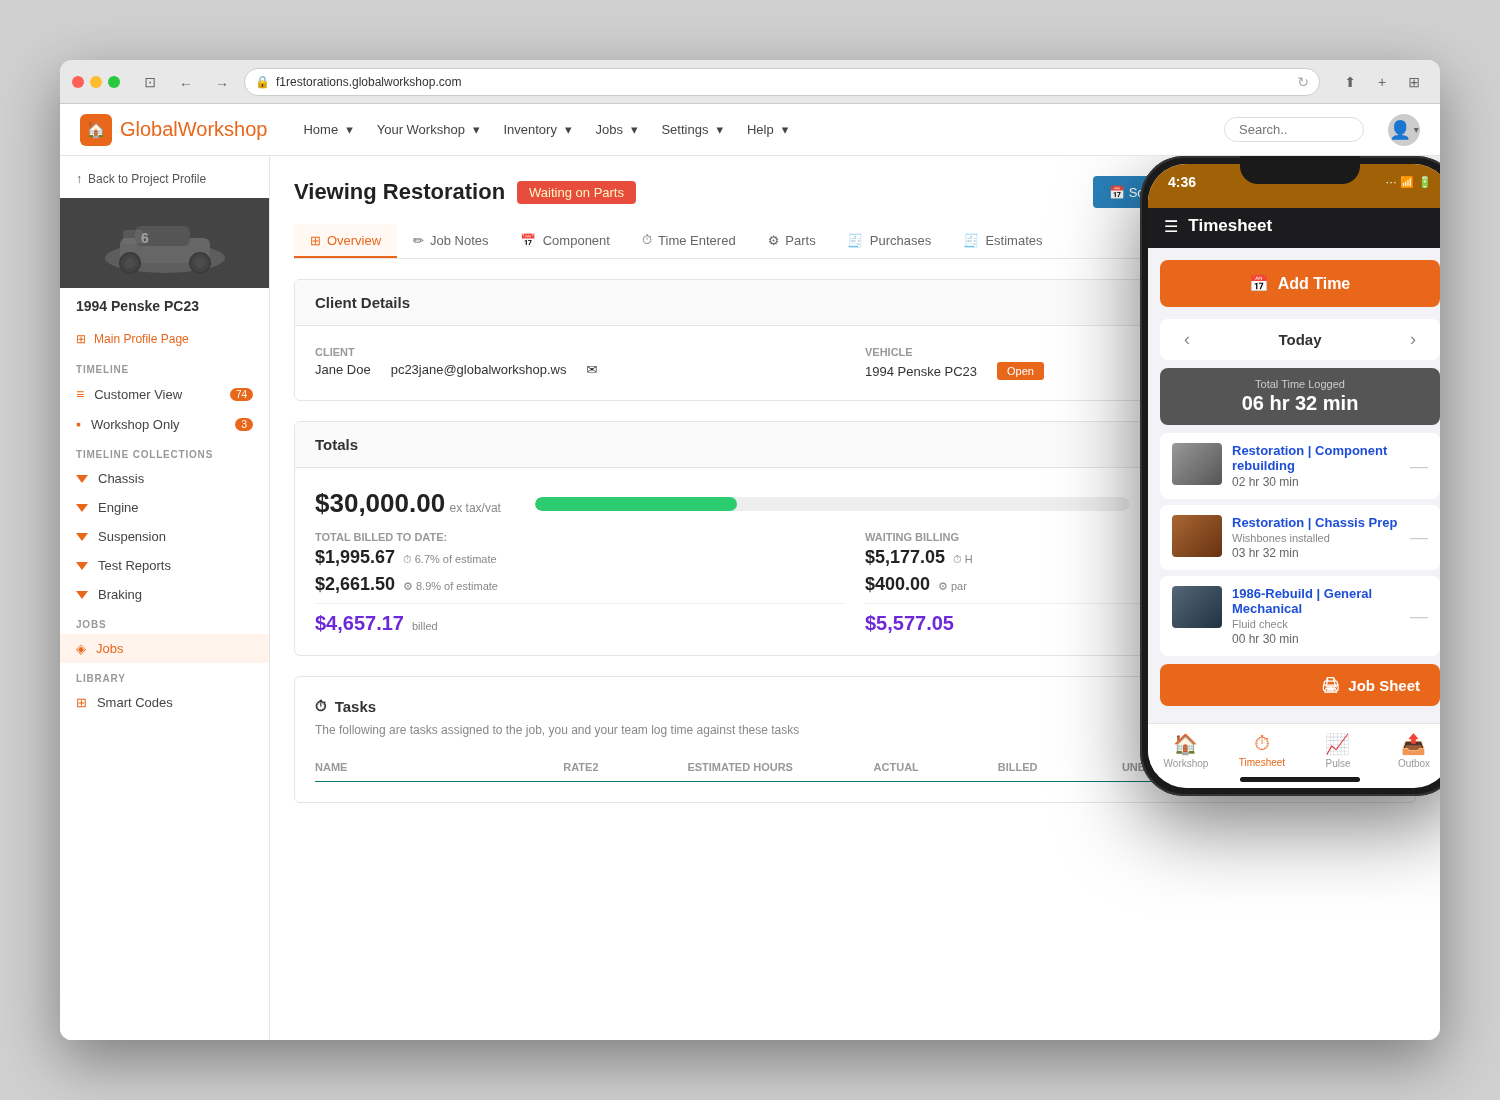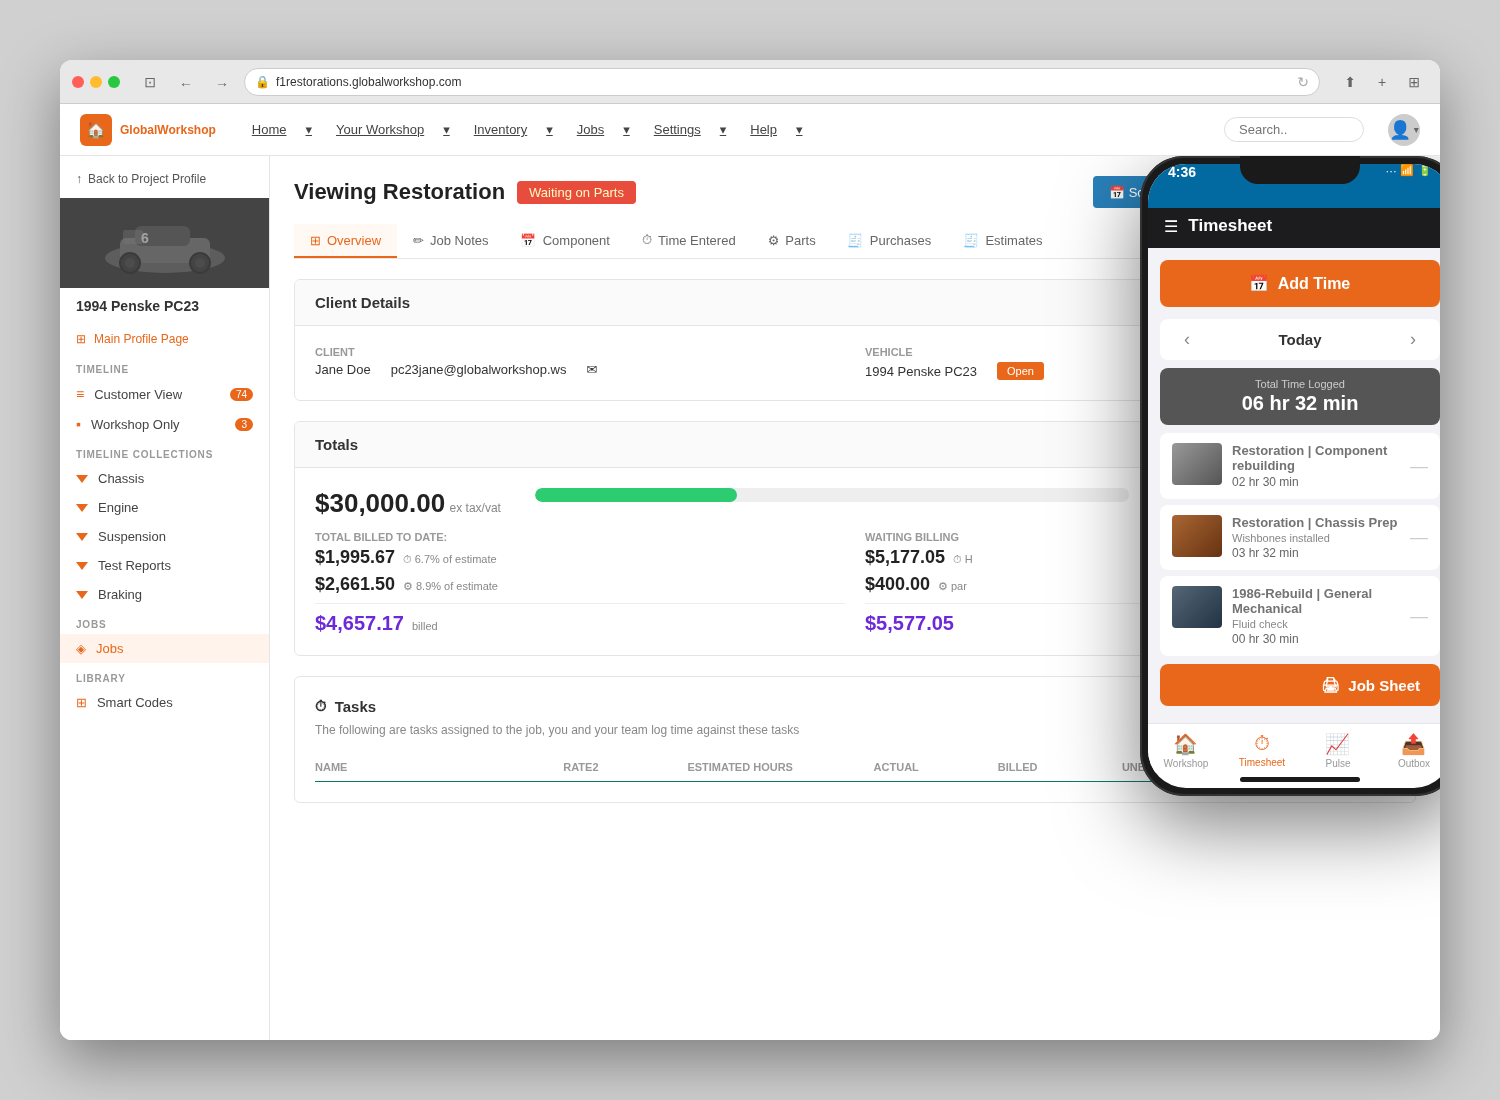--- a/index.html
+++ b/index.html
@@ -119,35 +119,34 @@
       background: #e8671a;
       border-radius: 6px;
       display: flex;
       align-items: center;
       justify-content: center;
       color: white;
       font-size: 16px;
     }
 
     .logo-text {
-      font-size: 12px;
-      font-weight: 700;
+      font-size: 20px;
+      font-weight: 400;
       color: #333;
     }
     .logo-text span { color: #e8671a; }
 
     .nav-item {
       font-size: 13px;
       color: #444;
       cursor: pointer;
       display: flex;
       align-items: center;
-      gap: 19px;
+      gap: 8px;
       white-space: nowrap;
-      text-decoration: underline;
     }
 
     .nav-search {
       margin-left: auto;
       border: 1px solid #ddd;
       border-radius: 20px;
       padding: 4px 14px;
       font-size: 13px;
       color: #999;
       width: 140px;
@@ -451,24 +450,24 @@
       flex: 1;
       background: white;
       margin: 8px;
       border-radius: 38px;
       overflow: hidden;
       display: flex;
       flex-direction: column;
     }
 
     .phone-status-bar {
-      background: #0369a1;
+      background: #a16207;
       height: 44px;
       display: flex;
-      align-items: flex-start;
+      align-items: center;
       padding: 0 20px 8px;
       flex-shrink: 0;
     }
 
     .phone-time {
       color: white;
       font-size: 14px;
       font-weight: 600;
     }
 
@@ -597,21 +596,21 @@
       background: linear-gradient(135deg, #999 0%, #555 100%);
     }
 
     .phone-entry-info {
       flex: 1;
     }
 
     .phone-entry-title {
       font-size: 13px;
       font-weight: 600;
-      color: #737373;
+      color: #1d4ed8;
       margin-bottom: 2px;
     }
 
     .phone-entry-sub {
       font-size: 11px;
       color: #888;
       margin-bottom: 2px;
     }
 
     .phone-entry-time {
@@ -693,21 +692,21 @@
       position: relative;
     }
 
     .car-image-box svg {
       opacity: 0.5;
     }
 
     .budget-section {
       display: flex;
       gap: 20px;
-      align-items: flex-start;
+      align-items: center;
       margin-bottom: 8px;
     }
 
     .budget-amount-area {
       min-width: 200px;
     }
 
     .budget-big-num {
       font-size: 26px;
       font-weight: 700;

